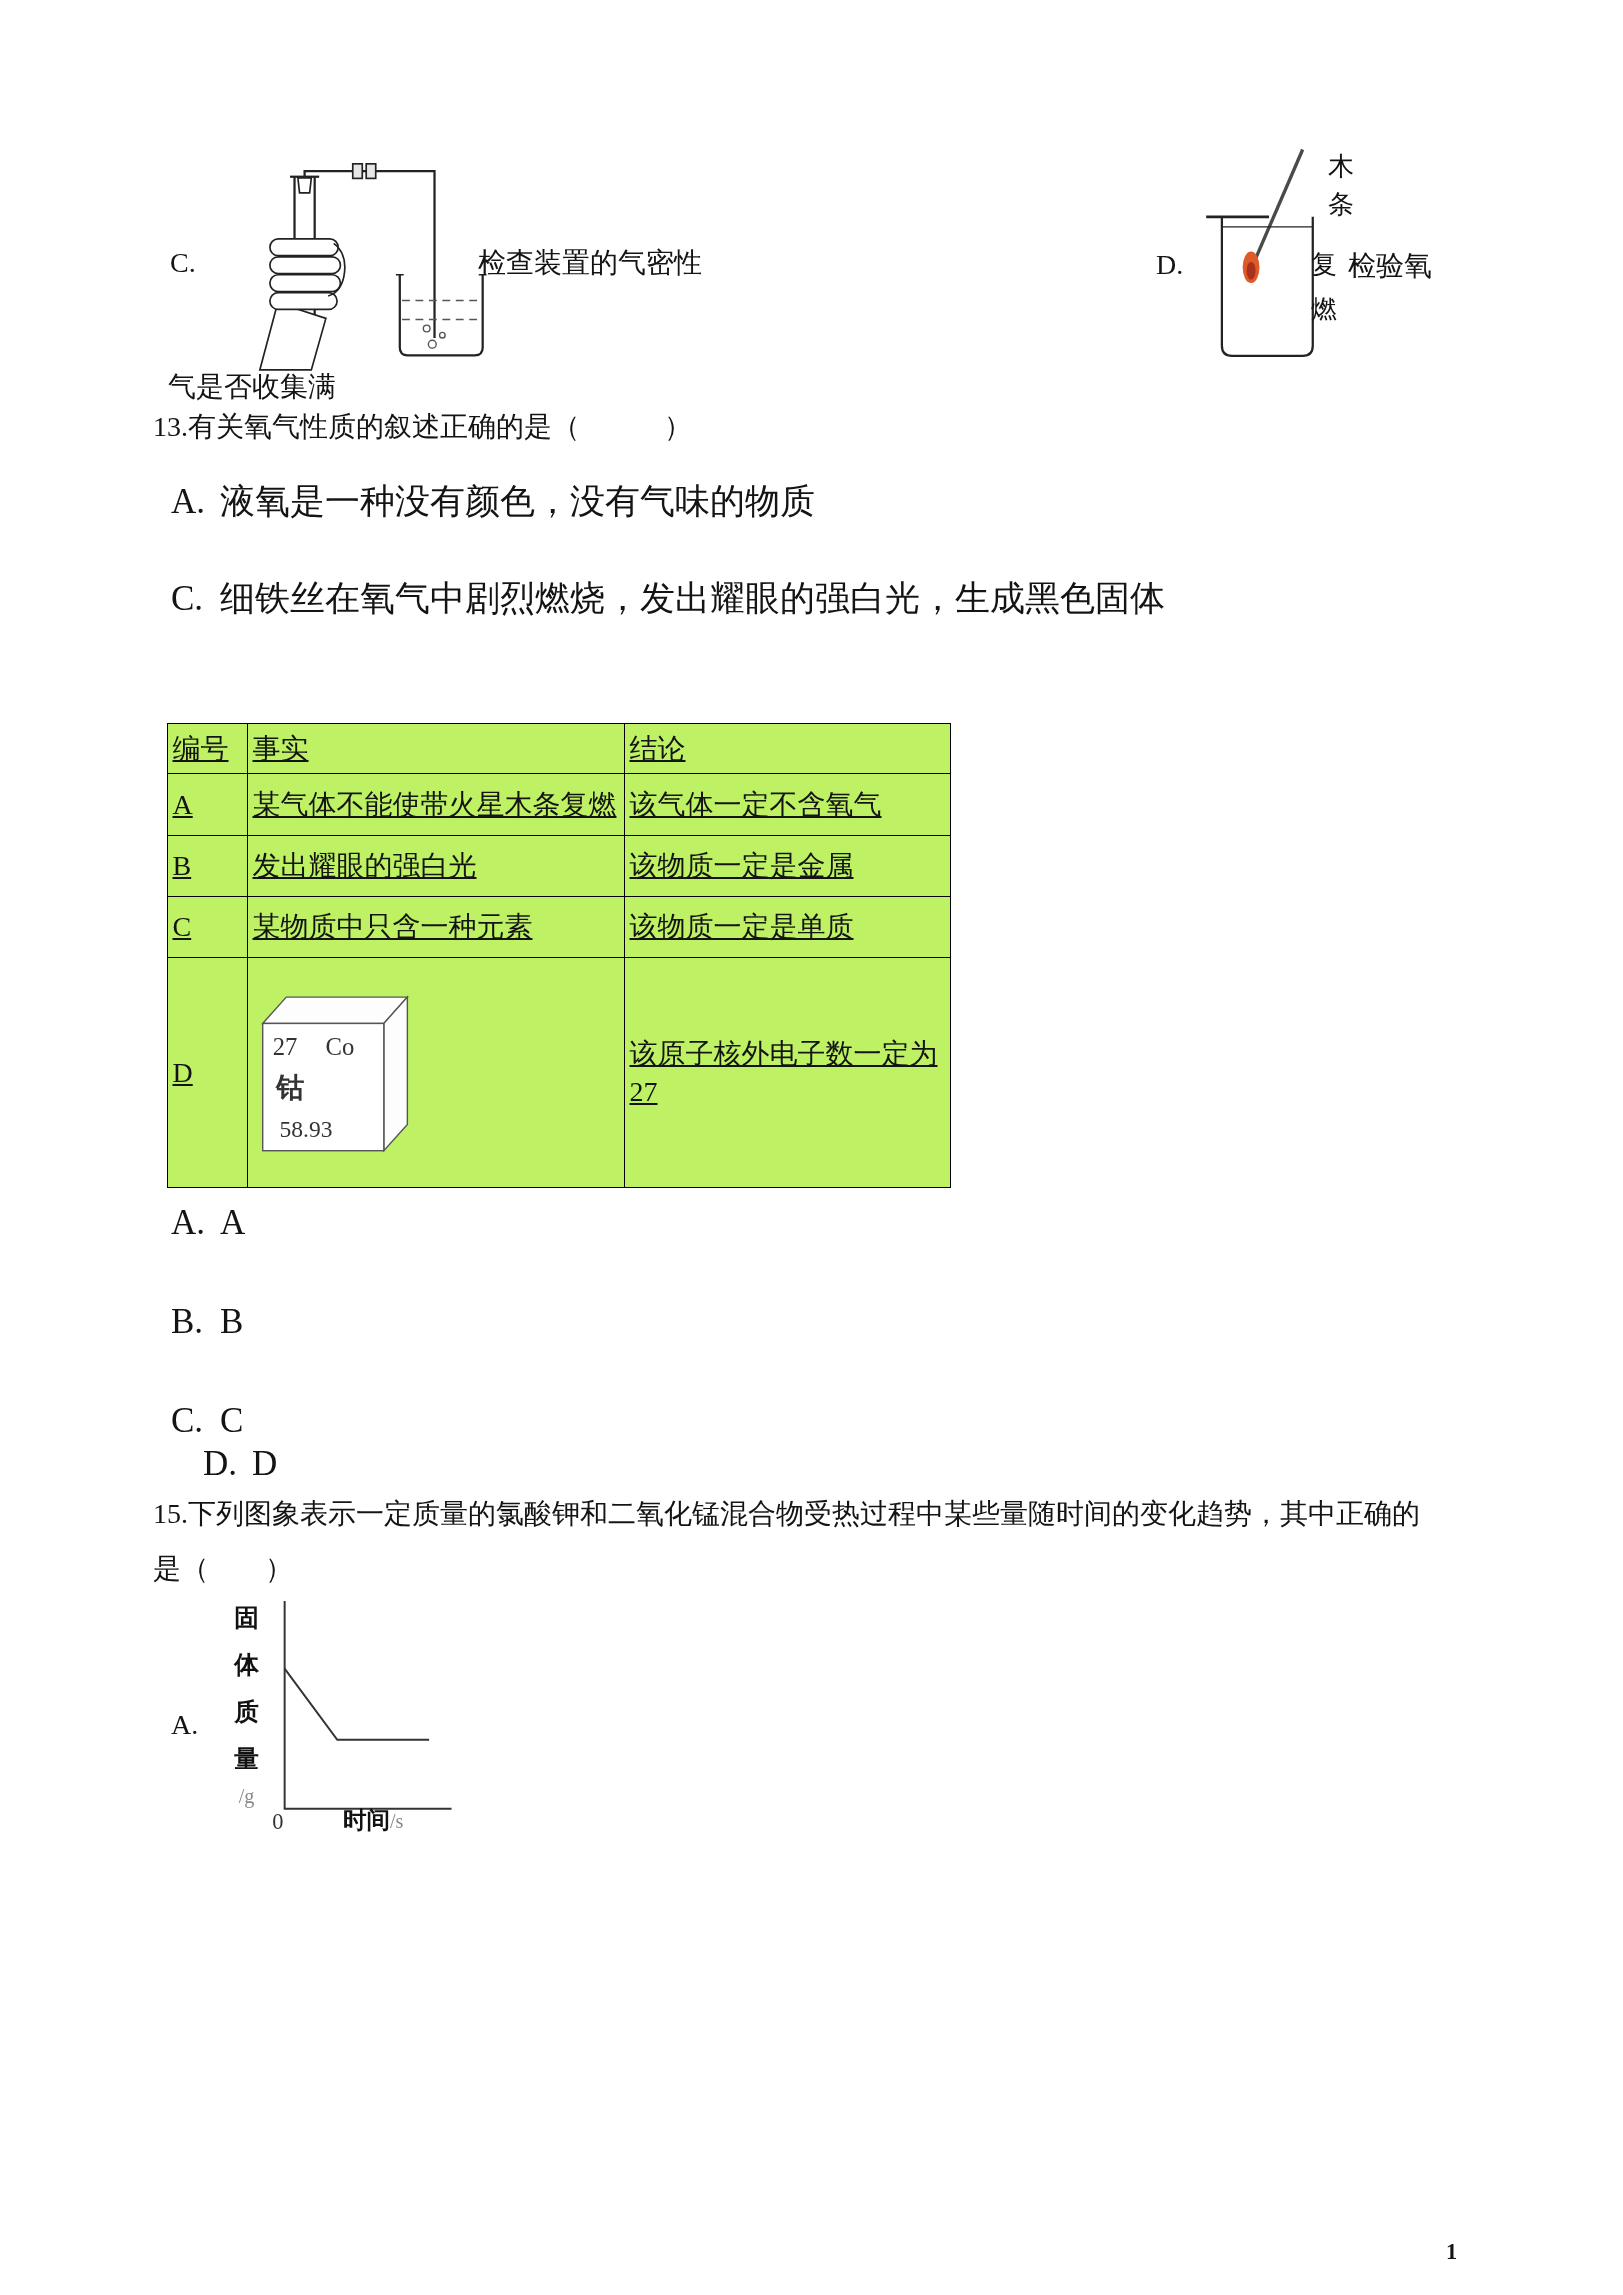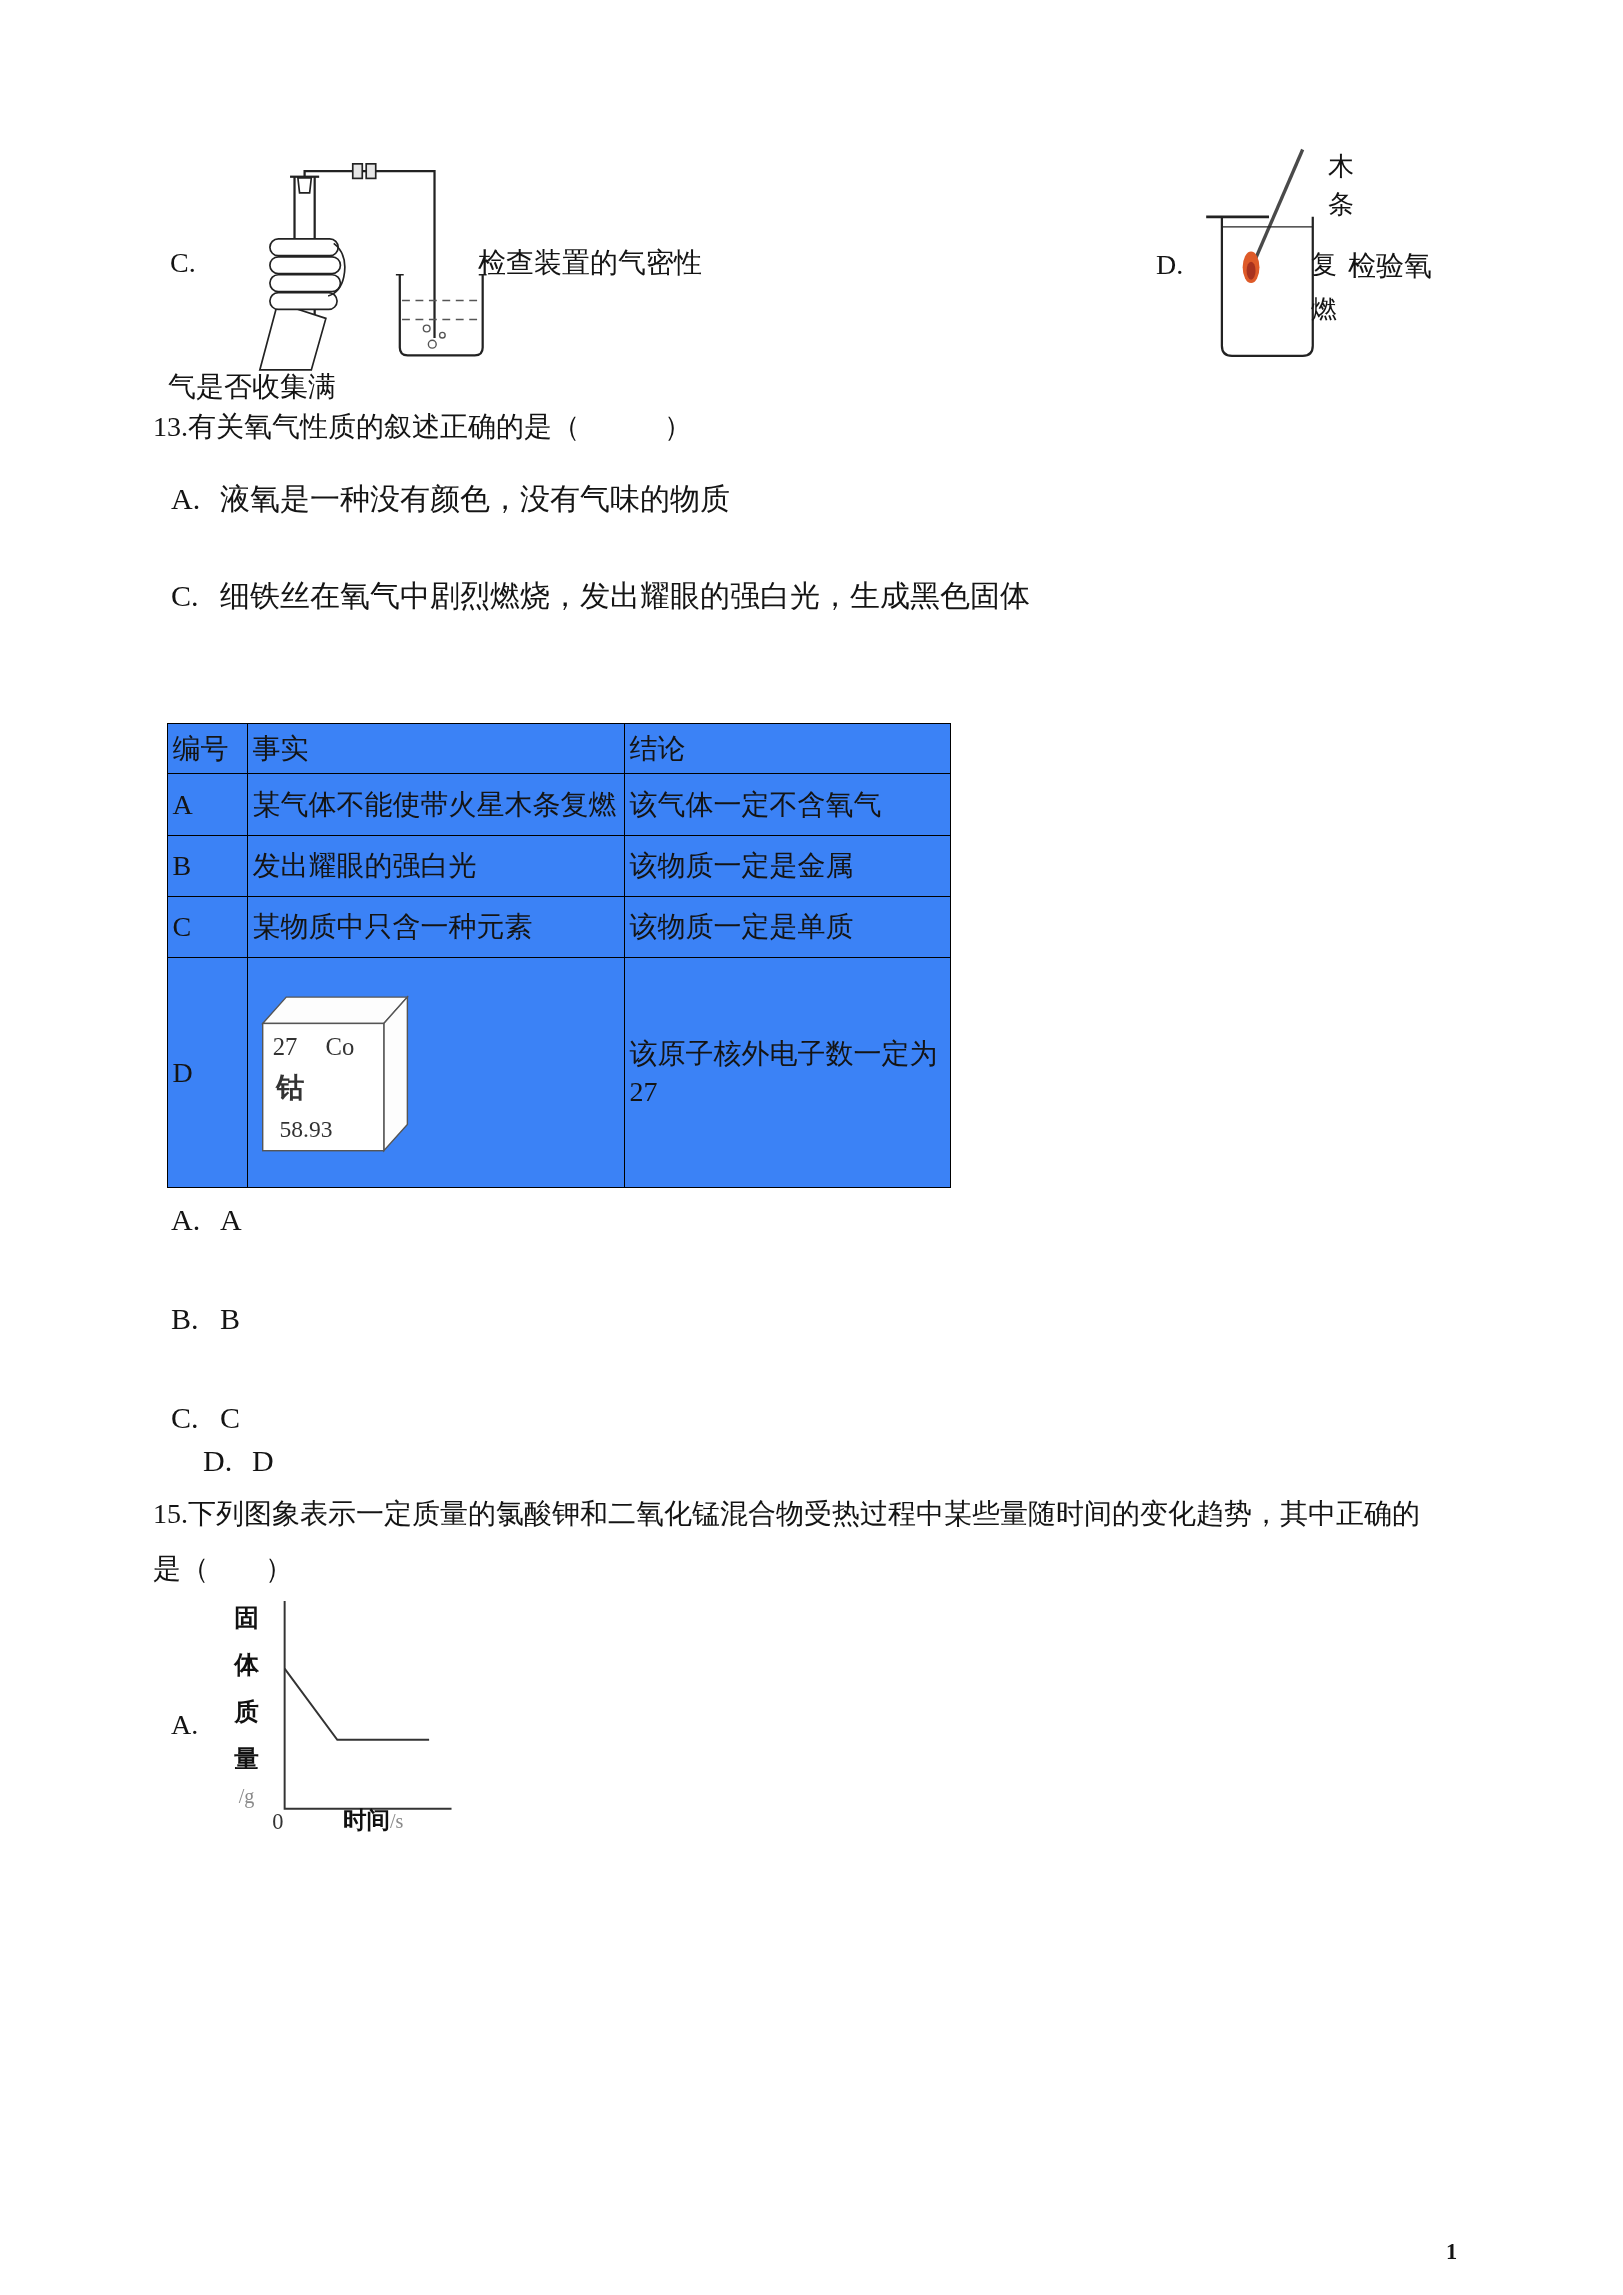--- a/index.html
+++ b/index.html
@@ -6,23 +6,23 @@
   html,body { background:#ffffff; }
   body {
     width:1624px; height:2295px;
     font-family:"Liberation Serif","DejaVu Serif",serif;
     color:#141414;
   }
   .page { position:relative; width:1624px; height:2295px; background:#fff; overflow:hidden; }
   .abs { position:absolute; }
   .t   { font-size:28px; line-height:1.25; white-space:nowrap; }
   .small { font-size:26px; line-height:1.1; white-space:nowrap; }
-  .optline { font-size:30px; line-height:1.25; white-space:nowrap; }
+  .optline { font-size:35px; line-height:1.25; white-space:nowrap; }
   .optlabel { display:inline-block; width:49px; }
-  .qtable { border-collapse:collapse; table-layout:fixed; font-size:28px; background:#3b82f6; }
+  .qtable { border-collapse:collapse; table-layout:fixed; font-size:28px; background:#bef264;text-decoration:underline; }
   .qtable td { border:1.7px solid #000; vertical-align:middle; padding:2.2px 4.5px; line-height:1.35; }
   .pagenum { font-size:22.4px; font-weight:700; }
   svg text { font-family:"Liberation Serif","DejaVu Serif",serif; }
   svg .figlabel { font-family:"Liberation Sans","DejaVu Sans",sans-serif; font-weight:700; }
 </style>
 </head>
 <body>
 
 <div class="page">
 

